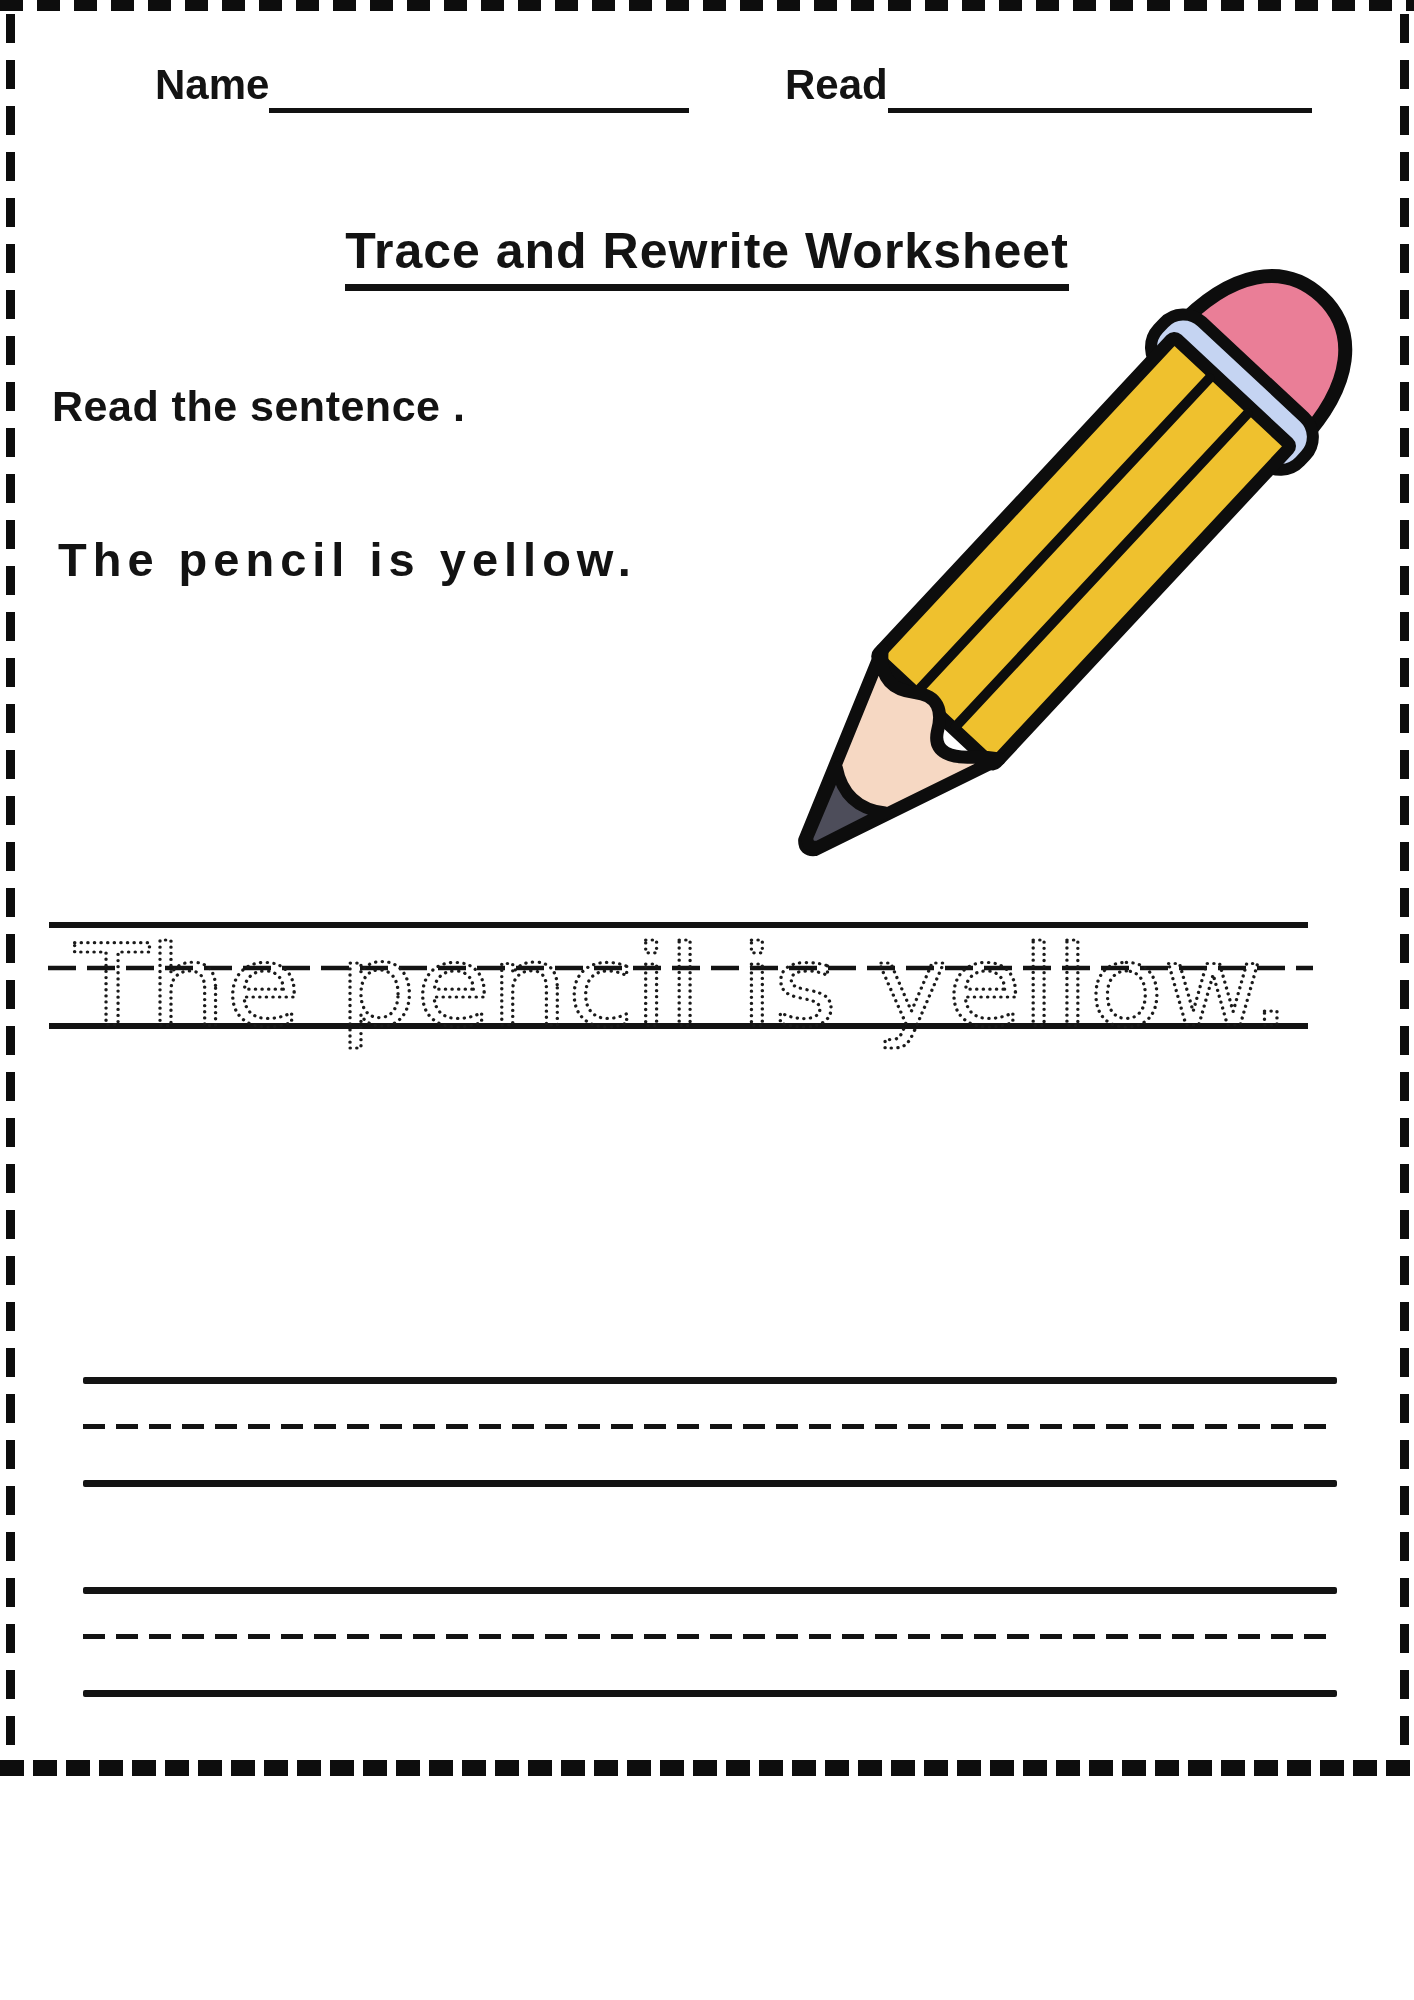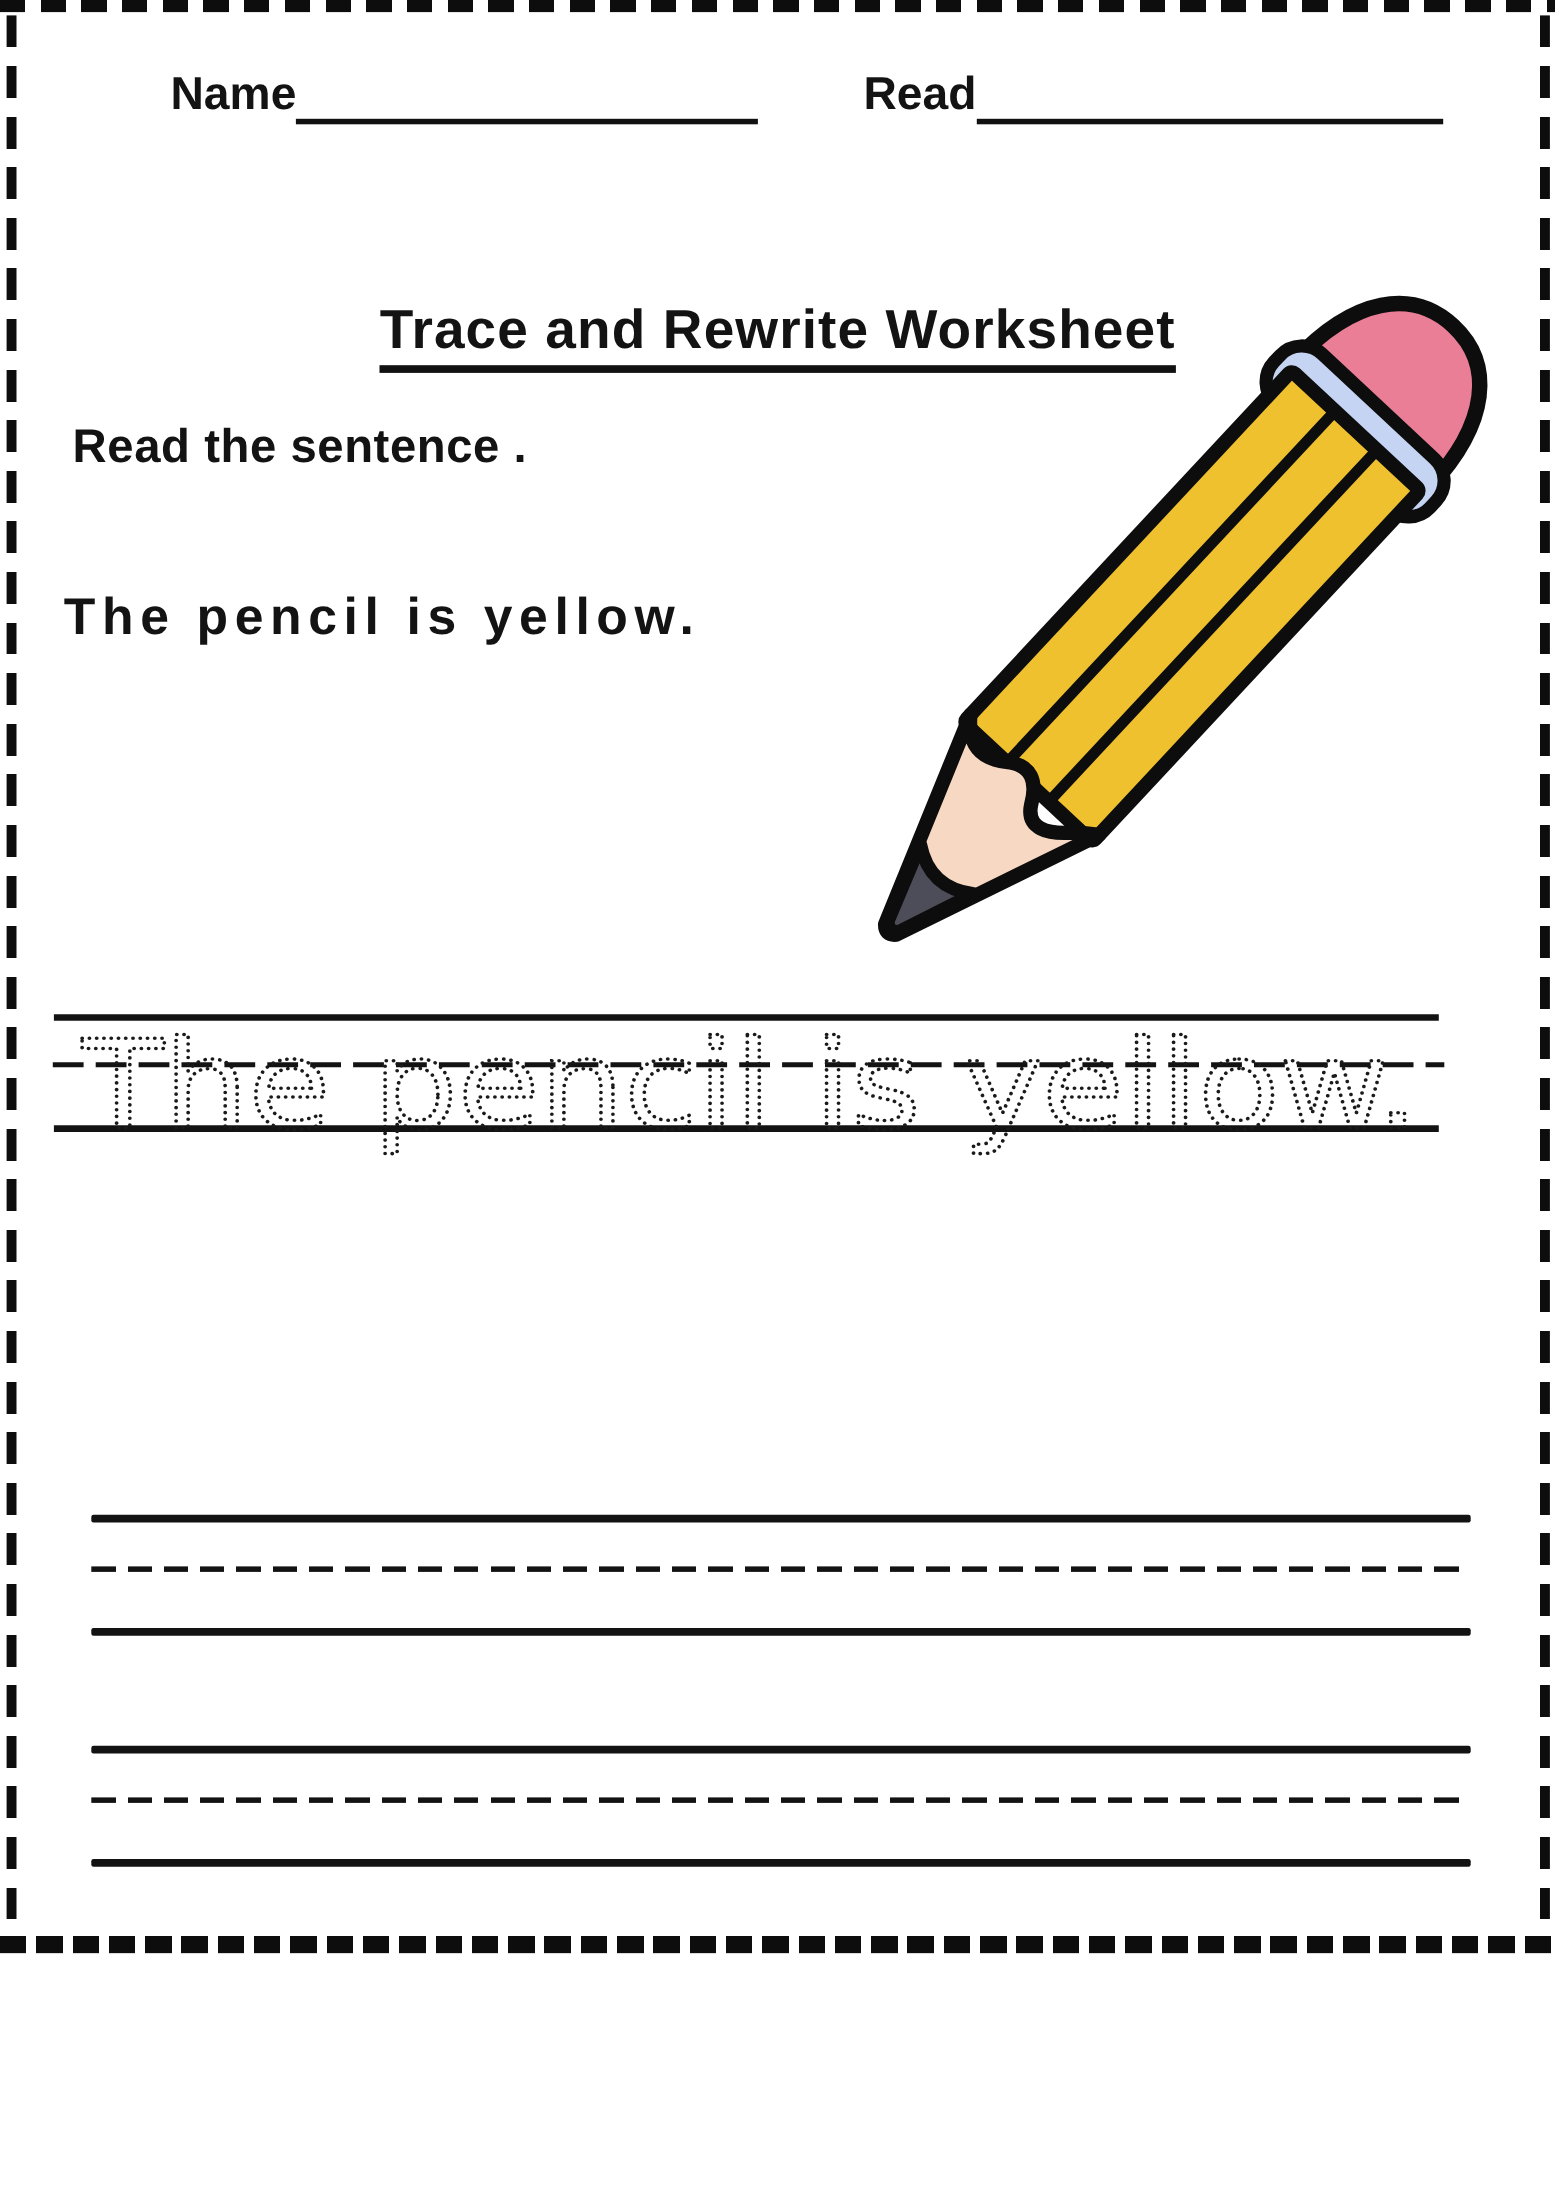--- a/index.html
+++ b/index.html
@@ -14,21 +14,21 @@
     background:repeating-linear-gradient(90deg,#0d0d0d 0 24px,transparent 24px 33px);}
   .b-left{position:absolute;left:6px;top:14px;bottom:18px;width:9px;
     background:repeating-linear-gradient(180deg,#0d0d0d 0 29px,transparent 29px 46px);}
   .b-right{position:absolute;right:5px;top:14px;bottom:18px;width:9px;
     background:repeating-linear-gradient(180deg,#0d0d0d 0 29px,transparent 29px 46px);}
 
   .field-row{position:absolute;display:flex;align-items:flex-end;}
   .field-label{font-size:42px;font-weight:bold;line-height:1;}
   .blank-line{display:inline-block;height:8px;border-bottom:5px solid #111;margin-bottom:-7px;}
 
-  .title-wrap{position:absolute;left:0;right:0;top:222px;text-align:center;margin-top:48px;}
+  .title-wrap{position:absolute;left:0;right:0;top:222px;text-align:center;}
   .title-text{font-size:50px;font-weight:bold;letter-spacing:1px;
     border-bottom:7px solid #111;padding-bottom:5px;}
 
   .instruction{position:absolute;font-size:43px;font-weight:bold;letter-spacing:.5px;white-space:pre;}
   .sentence{position:absolute;left:58px;top:532px;font-size:47px;font-weight:bold;
     letter-spacing:6px;white-space:pre;}
 
   .pencil-svg{position:absolute;left:540px;top:160px;overflow:visible;}
   .trace-svg{position:absolute;left:45px;top:915px;overflow:visible;}
 
@@ -55,21 +55,21 @@
   </div>
   <div class="field-row" style="left:785px;top:64px;">
     <span class="field-label">Read</span>
       <span class="blank-line" style="width:424px;"></span>
   </div>
 
   <div class="title-wrap">
     <span class="title-text">Trace and Rewrite Worksheet</span>
   </div>
 
-  <div class="instruction" style="left:66px;top:382px;text-align:right;">Read the sentence .</div>
+  <div class="instruction" style="left:52px;top:382px;text-align:right;">Read the sentence .</div>
   <div class="sentence">The pencil is yellow.</div>
 
   <svg class="pencil-svg" width="880" height="760" viewBox="0 0 880 760" aria-hidden="true">
     <g transform="translate(265,690) rotate(43) translate(0,-385)" stroke="#0d0d0d" stroke-linejoin="round" stroke-linecap="round">
 
       <path d="M -84 -250 C -84 -330 -50 -372 0 -372 C 50 -372 84 -330 84 -250 Z" stroke-width="14" fill="#EA7E97"></path>
 
       <rect x="-97" y="-272" width="194" height="62" rx="27" stroke-width="12" fill="#C5D4F2"></rect>
 
       <rect x="-80" y="-242" width="160" height="437" rx="4" stroke-width="13" fill="#EFC12E"></rect>

